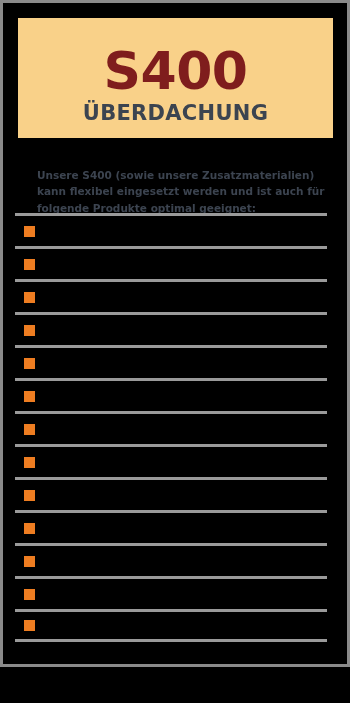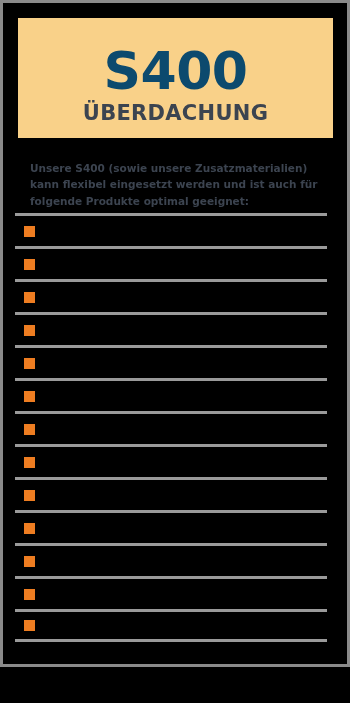--- a/index.html
+++ b/index.html
@@ -50,42 +50,42 @@
     align-items: center;
     justify-content: center;
     box-sizing: border-box;
   }
   .banner-title {
     font-family: "DejaVu Sans", sans-serif;
     font-size: 52px;
     font-weight: 700;
     line-height: 1;
     letter-spacing: -0.5px;
-    color: #0c4a6e;
+    color: #7f1d1d;
     margin: 12px 0 6px 0;
     text-align: left;
   }
   .banner-subtitle {
     font-family: "DejaVu Sans", sans-serif;
     font-size: 21px;
     font-weight: 700;
     line-height: 1;
     letter-spacing: 0.3px;
     color: #3C4450;
     margin: 0;
     text-align: right;
   }
 
   
   .card-intro {
     position: absolute;
     left: 18px;
     top: 148px;
     width: 308px;
-    margin: 9px;
+    margin: 16px;
     font-family: "DejaVu Sans", sans-serif;
     font-size: 10.5px;
     font-weight: 700;
     line-height: 1.55;
     color: #3C4450;
   }
 
   
   .product-list {
     position: absolute;

